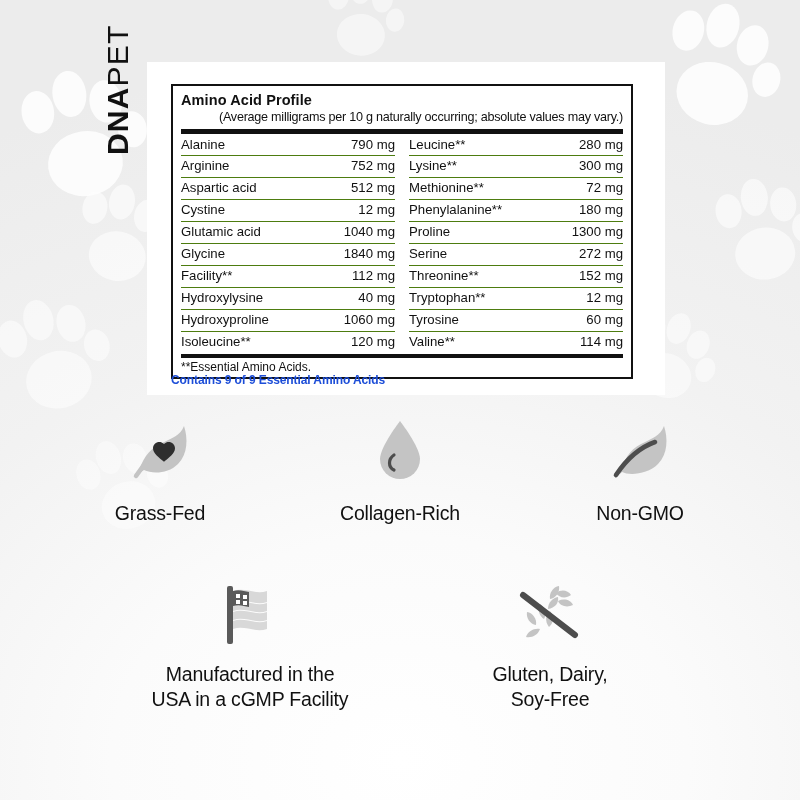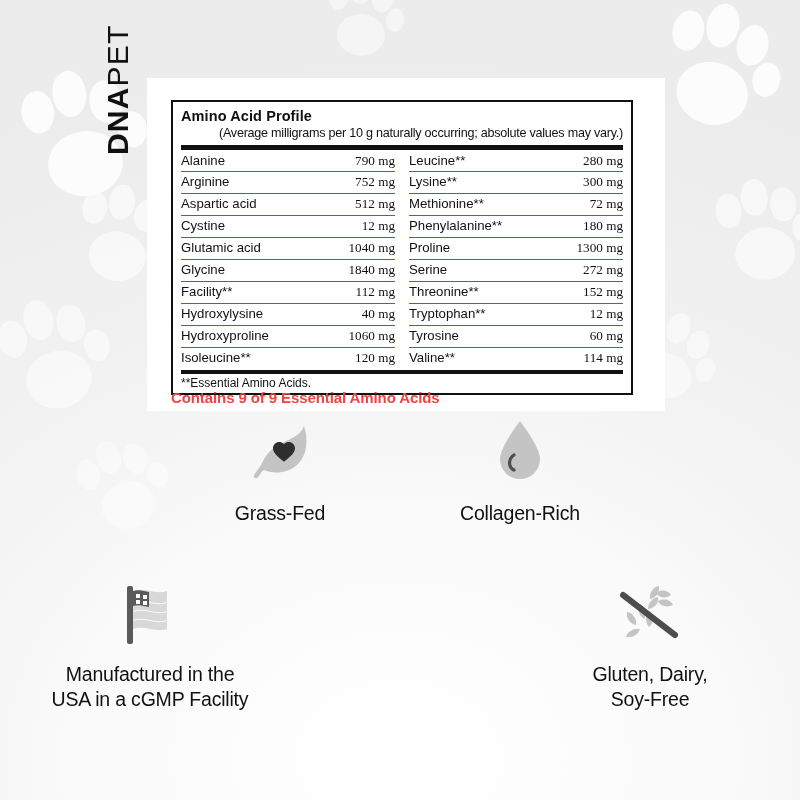--- a/index.html
+++ b/index.html
@@ -46,21 +46,21 @@
     color: #111;
     line-height: 1;
   }
   #brand-logo .b1 { font-weight: 700; }
   #brand-logo .b2 { font-weight: 400; }
 
   
   #fact-card {
     position: absolute;
     left: 147px;
-    top: 78px;
+    top: 62px;
     width: 518px;
     height: 333px;
     background: #ffffff;
   }
 
   #amino-table-box {
     position: absolute;
     left: 24px;
     top: 22px;
     width: 462px;
@@ -107,40 +107,40 @@
     justify-content: space-between;
     align-items: baseline;
     border-bottom: 1px solid #4d7c0f;
     font-size: 13.2px;
     color: #111;
     padding: 1.5px 0 1.5px 0;
     line-height: 1.36;
   }
   .arow:last-child { border-bottom: none; }
   .aname { white-space: nowrap; }
-  .aval  { white-space: nowrap; font-family: Liberation Serif, serif; }
+  .aval  { white-space: nowrap; }
 
   .thick-rule-2 {
     height: 4px;
     background: #111;
     margin: 1px 8px 0 8px;
   }
   .table-foot {
     padding: 2px 8px 3px 8px;
     font-size: 12px;
     color: #111;
   }
 
   #essential-note {
     position: absolute;
     left: 24px;
     top: 0;
-    font-size: 15px;
+    font-size: 12px;
     font-weight: 700;
-    color: #ef4444;
+    color: #1d4ed8;
     letter-spacing: -.1px;
   }
 
   
   #badges {
     position: absolute;
     left: 0;
     top: 415px;
     width: 800px;
   }
@@ -159,21 +159,21 @@
     justify-content: center;
   }
   .badge-label {
     margin-top: 16px;
     font-size: 19.5px;
     color: #111;
     line-height: 1.28;
     letter-spacing: -.2px;
     white-space: pre-line;
   }
-  .row2 { margin-top: 52px; justify-content: space-between; }
+  .row2 { margin-top: 52px; }
   .row2 .badge { width: 300px; }
   .row2 .badge-label { margin-top: 14px; }
 </style>
 </head>
 <body>
 
 <div id="bg-layer"></div>
 
 <div id="paw-layer">
   <div class="paw" style="left:18px;  top:80px;  transform:rotate(-8deg)  scale(1.25);">
@@ -392,20 +392,29 @@
     <div class="badge">
       <div class="badge-icon">
         <svg width="52" height="62" viewBox="0 0 52 62">
           <path d="M26 2 C26 2 6 28 6 40 A20 20 0 0 0 46 40 C46 28 26 2 26 2 Z" fill="#c4c4c4"></path>
           <path d="M20 36 C14 40 14 48 20 51" stroke="#4d4d4d" stroke-width="3.2" fill="none" stroke-linecap="round"></path>
         </svg>
       </div>
       <div class="badge-label">Collagen-Rich</div>
     </div>
 
+    <div class="badge">
+      <div class="badge-icon">
+        <svg width="64" height="60" viewBox="0 0 64 60">
+          <path d="M12 54 C16 40 21 30 33 24 C45 18 52 16 56 6 C60 18 60 34 50 44 C40 54 22 56 14 52 Z" fill="#c4c4c4"></path>
+          <path d="M8 55 C18 40 30 28 47 22" stroke="#4d4d4d" stroke-width="4.6" fill="none" stroke-linecap="round"></path>
+        </svg>
+      </div>
+      <div class="badge-label">Non-GMO</div>
+    </div>
 
   </div>
 
   <div class="badge-row row2">
 
     <div class="badge">
       <div class="badge-icon">
         <svg width="70" height="70" viewBox="0 0 70 70">
           <rect x="12" y="8" width="6" height="58" rx="2" fill="#5a5a5a"></rect>
           <path d="M18 13 C30 9 40 17 52 13 L52 24 C40 28 30 20 18 24 Z" fill="#d8d8d8"></path>

